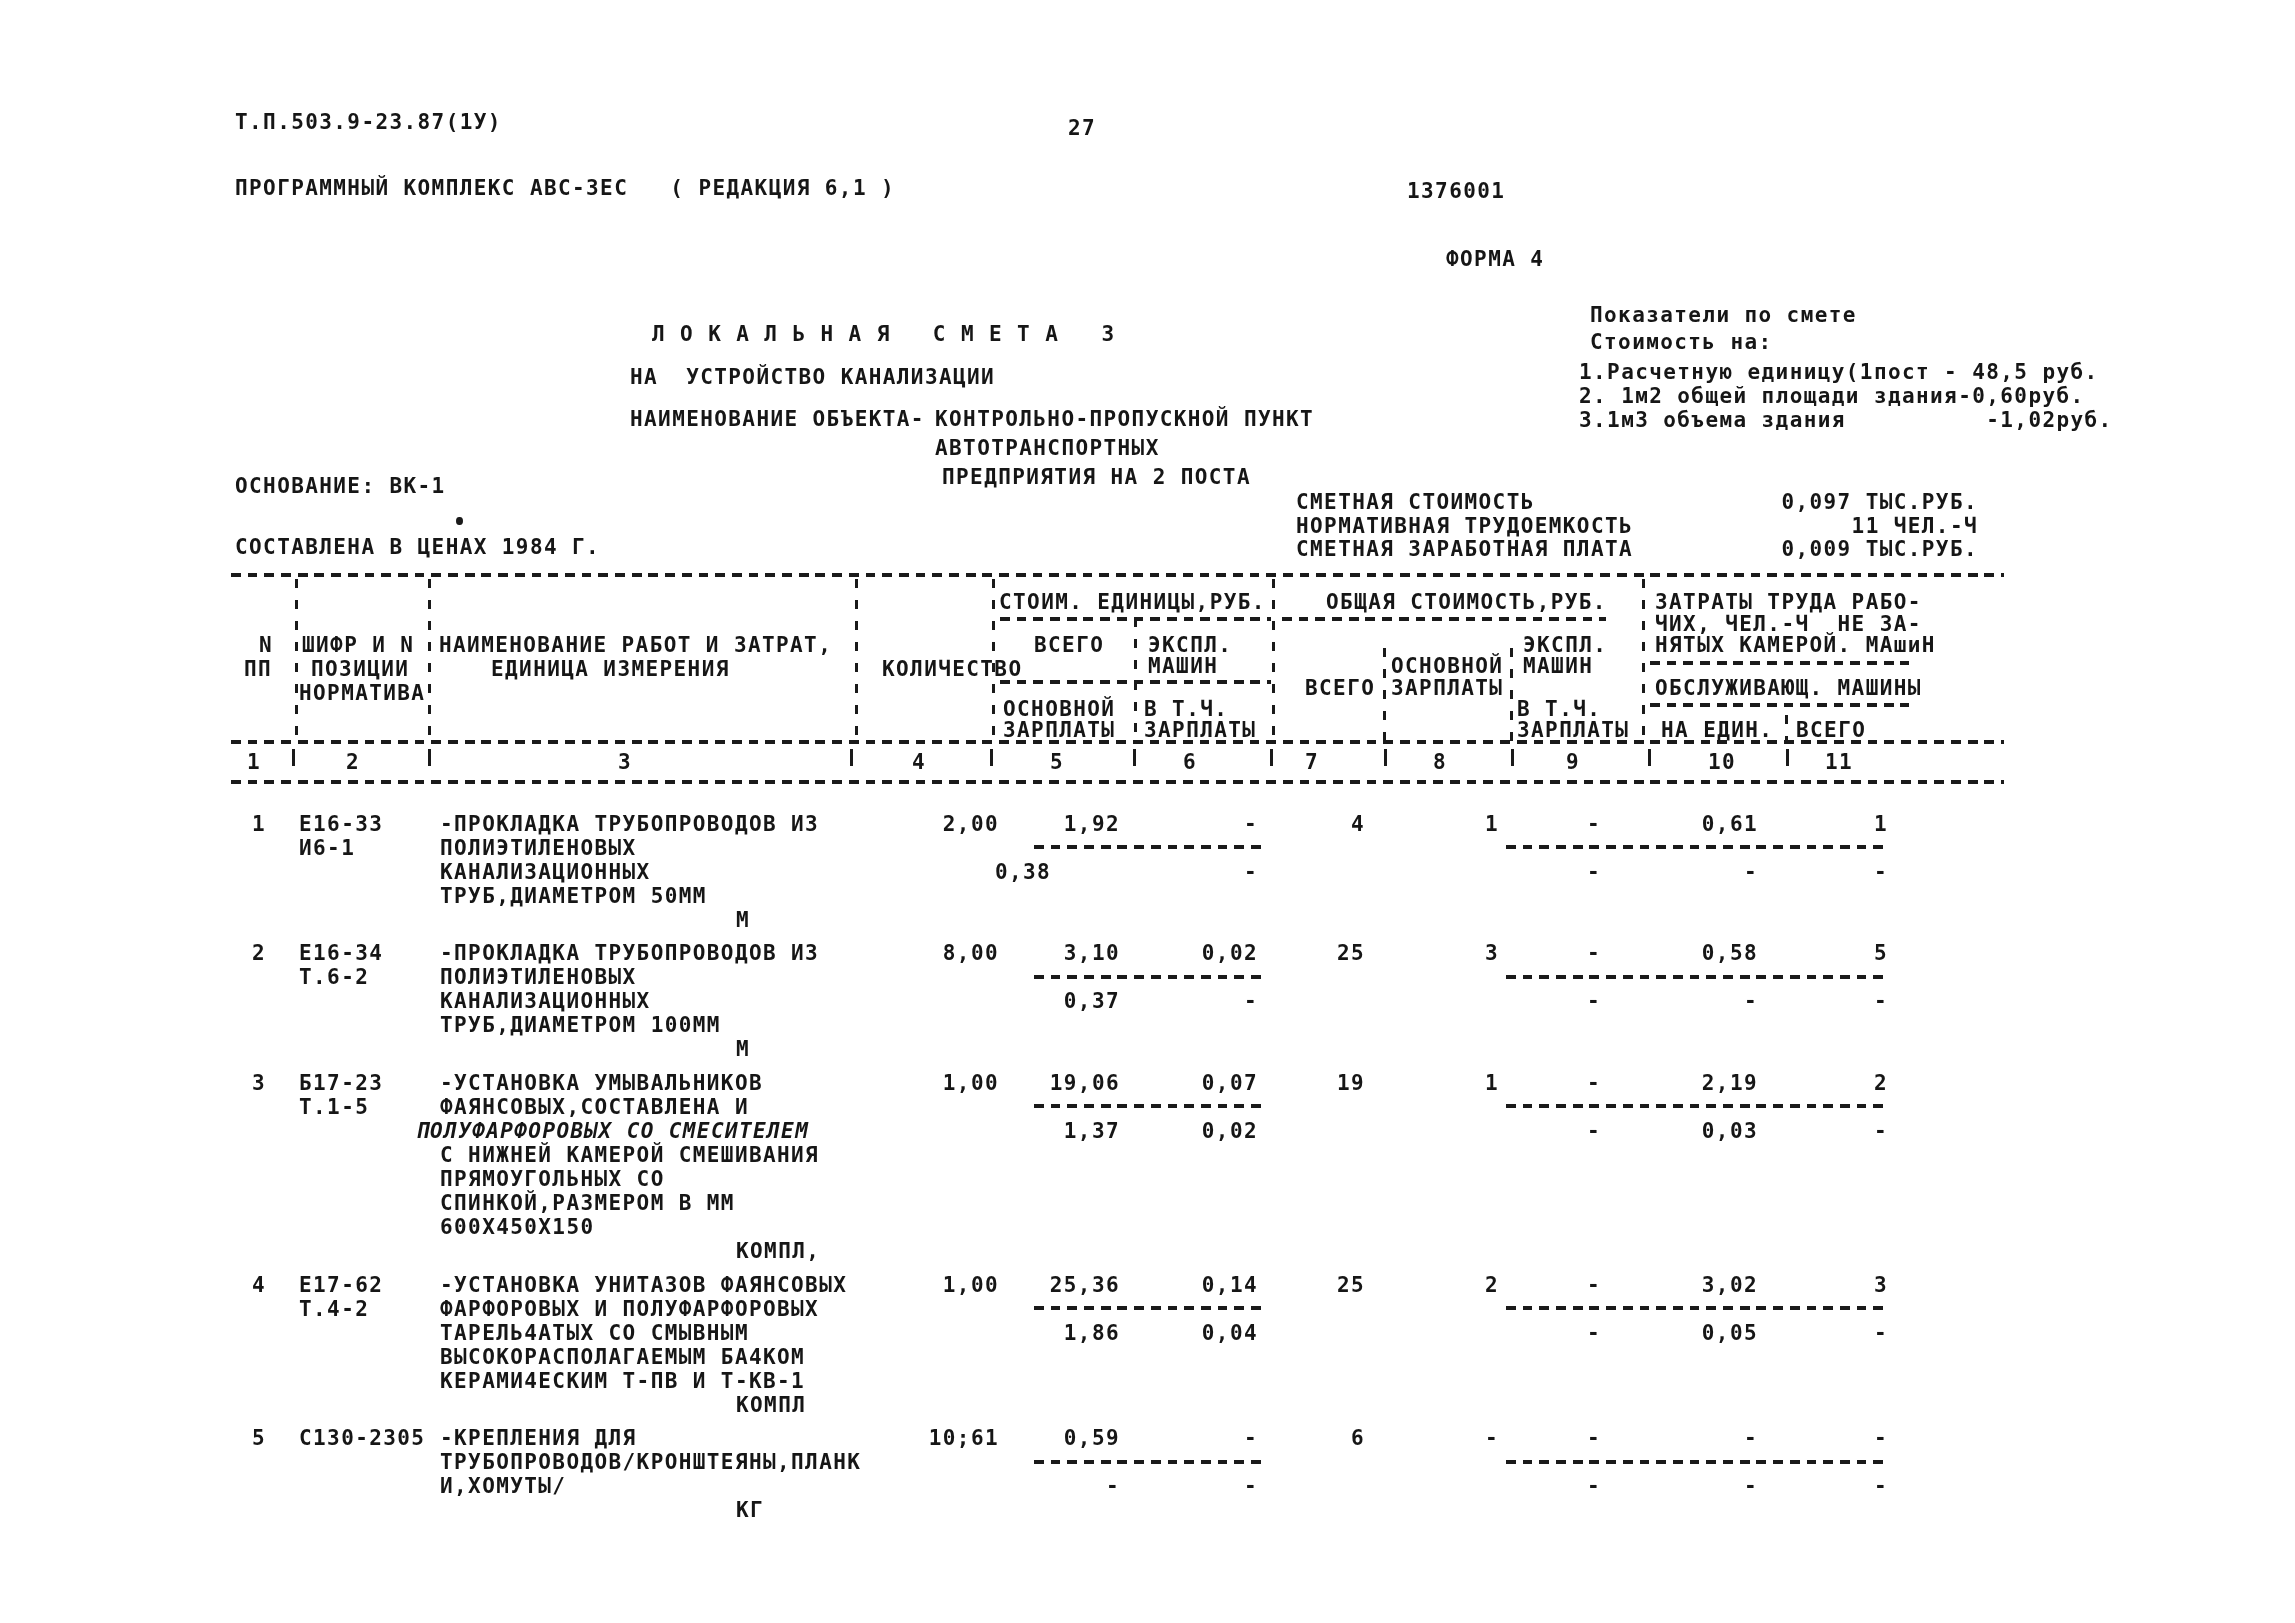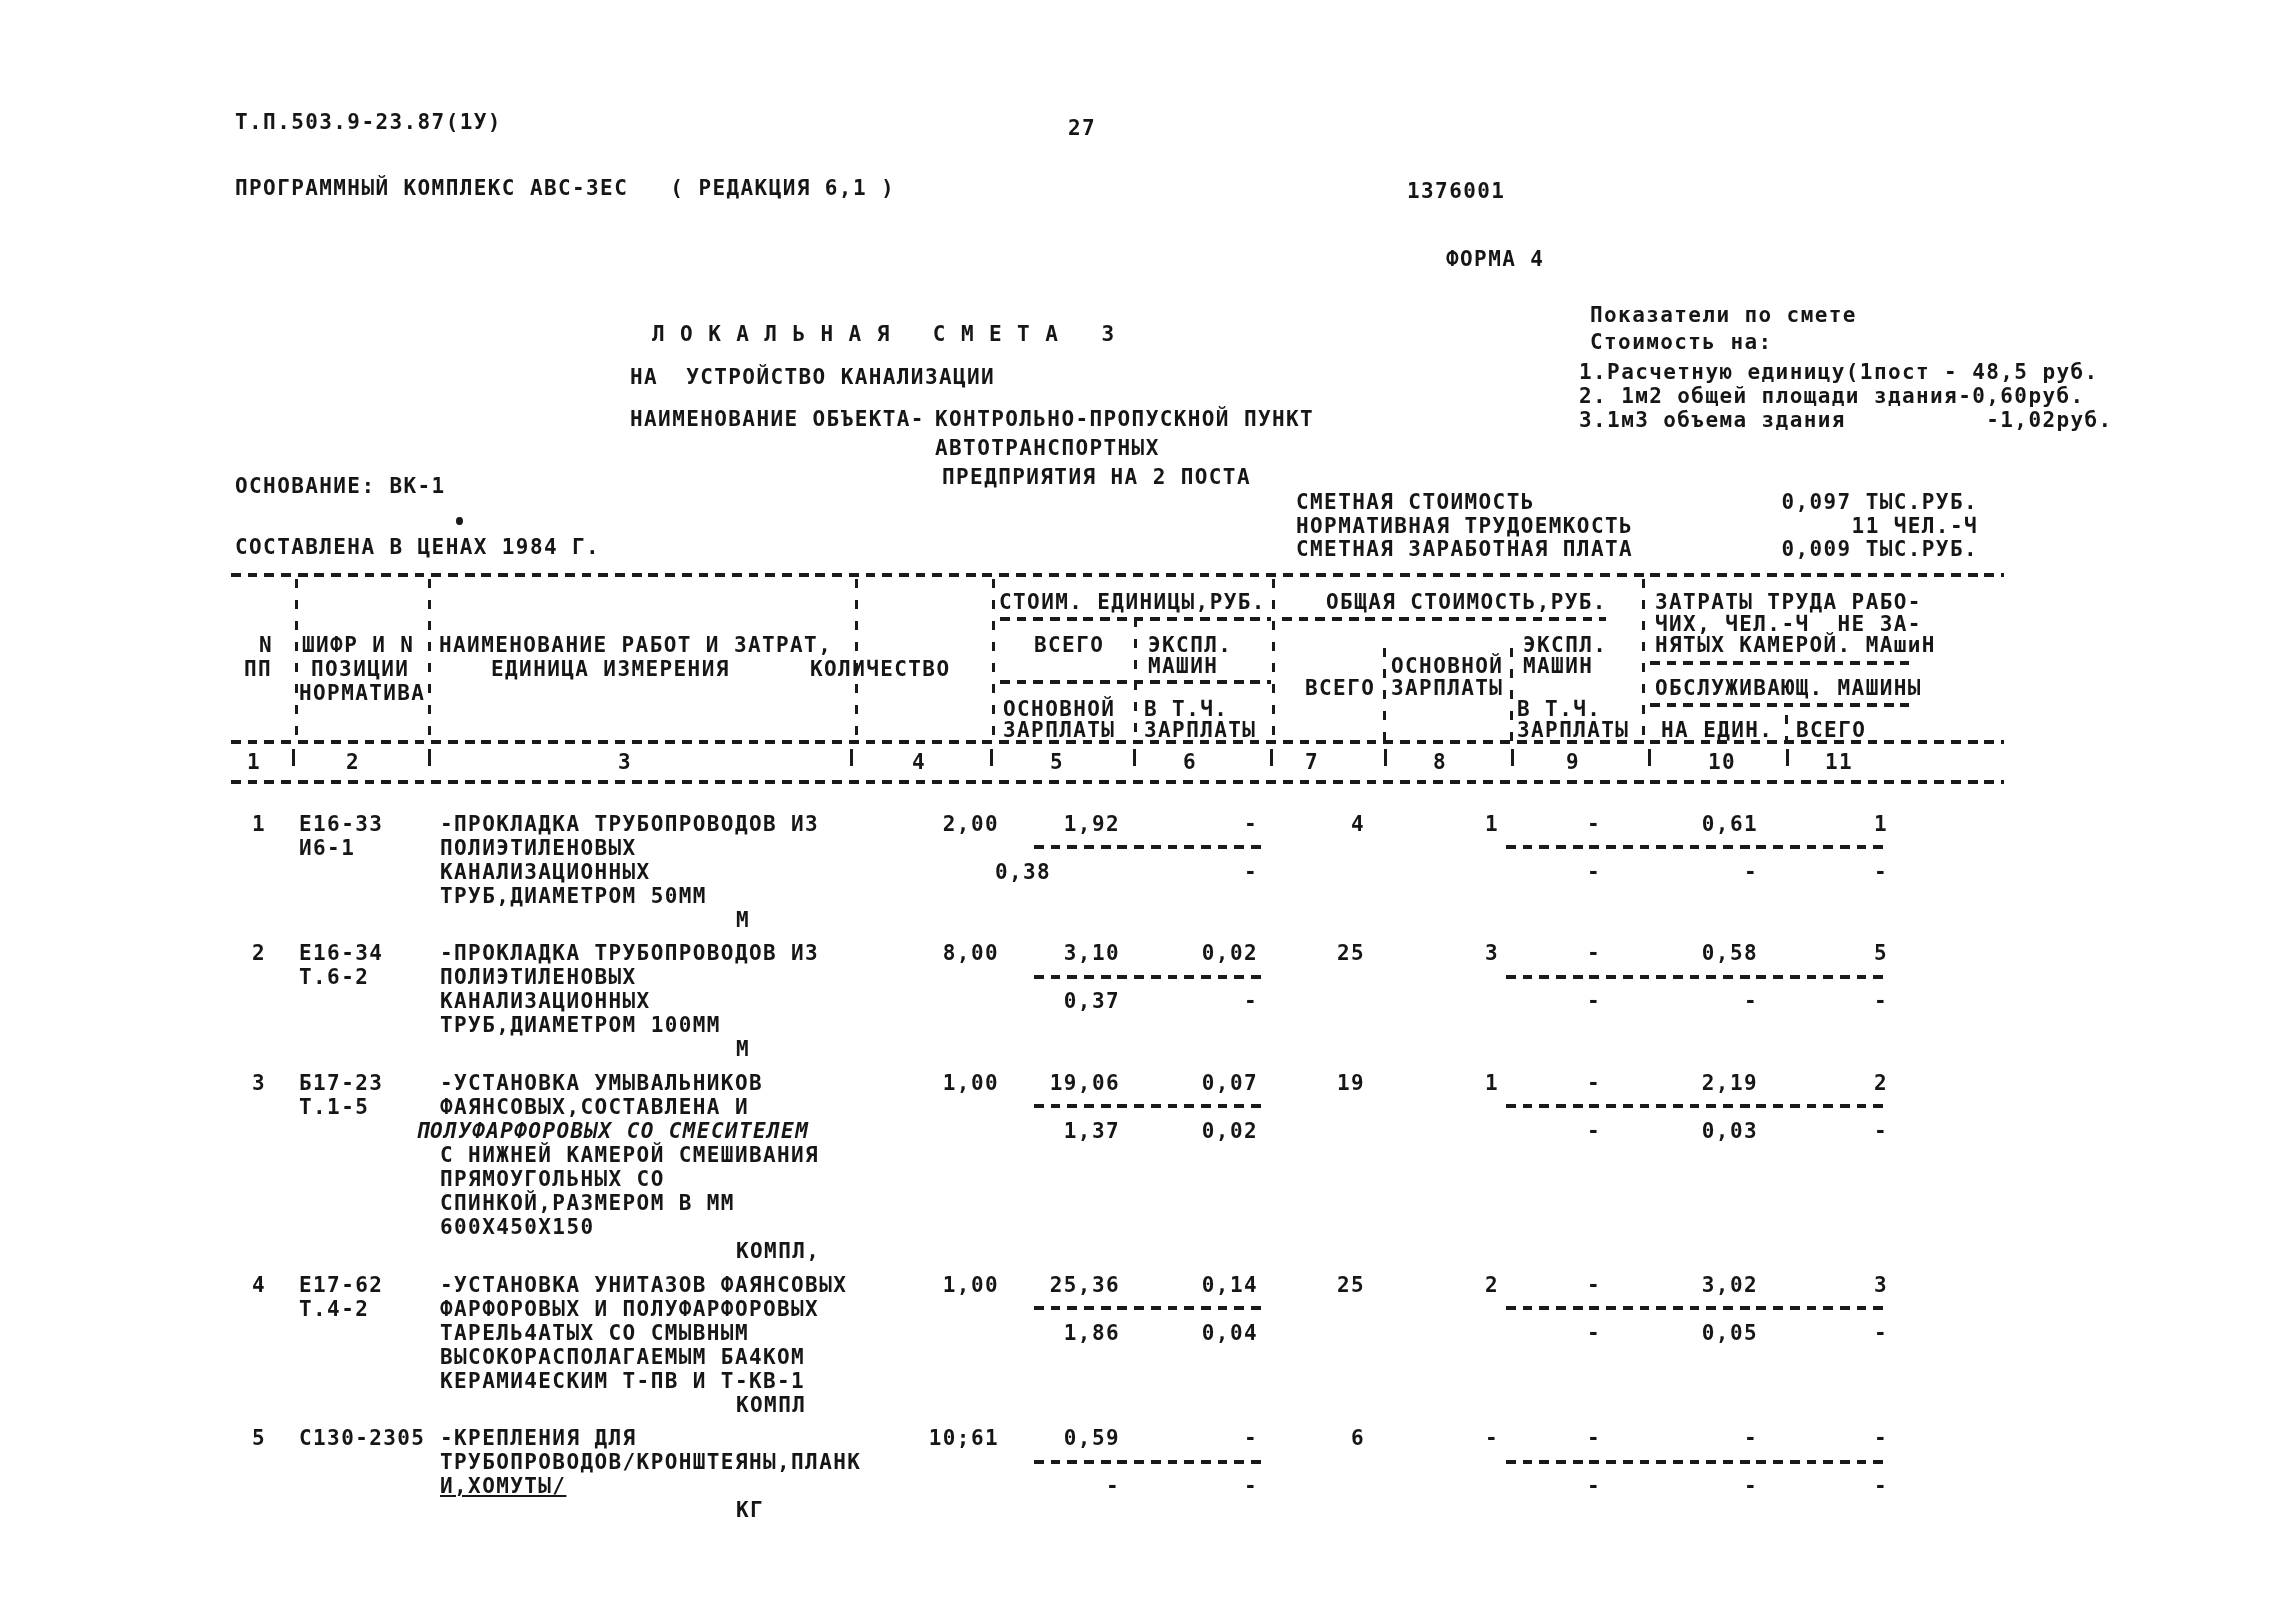--- a/index.html
+++ b/index.html
@@ -80,21 +80,21 @@
     <div class="vdash" style="left:1510px;top:648px;height:93px"></div>
     <div class="vdash" style="left:1785px;top:715px;height:26px"></div>
 
     <div class="tw" style="left:259px;top:635px">N</div>
     <div class="tw" style="left:244px;top:659px">ПП</div>
     <div class="tw" style="left:302px;top:635px">ШИФР И N</div>
     <div class="tw" style="left:311px;top:659px">ПОЗИЦИИ</div>
     <div class="tw" style="left:299px;top:683px">НОРМАТИВА</div>
     <div class="tw" style="left:439px;top:635px">НАИМЕНОВАНИЕ РАБОТ И ЗАТРАТ,</div>
     <div class="tw" style="left:491px;top:659px">ЕДИНИЦА ИЗМЕРЕНИЯ</div>
-    <div class="tw" style="left:810px;top:659px">КОЛИЧЕСТВО</div>
+    <div class="tw" style="left:882px;top:659px">КОЛИЧЕСТВО</div>
     <div class="tw" style="left:999px;top:592px">СТОИМ. ЕДИНИЦЫ,РУБ.</div>
     <div class="tw" style="left:1326px;top:592px">ОБЩАЯ СТОИМОСТЬ,РУБ.</div>
     <div class="tw" style="left:1034px;top:635px">ВСЕГО</div>
     <div class="tw" style="left:1003px;top:699px">ОСНОВНОЙ</div>
     <div class="tw" style="left:1003px;top:720px">ЗАРПЛАТЫ</div>
     <div class="tw" style="left:1148px;top:635px">ЭКСПЛ.</div>
     <div class="tw" style="left:1148px;top:656px">МАШИН</div>
     <div class="tw" style="left:1144px;top:699px">В Т.Ч.</div>
     <div class="tw" style="left:1144px;top:720px">ЗАРПЛАТЫ</div>
     <div class="tw" style="left:1305px;top:678px">ВСЕГО</div>
@@ -239,21 +239,21 @@
         <div class="tw num" style="left: 926px; top: 1428px;">0,59</div>
         <div class="tw num" style="left: 1064px; top: 1428px;">-</div>
         <div class="tw num" style="left: 1171px; top: 1428px;">6</div>
         <div class="tw num" style="left: 1305px; top: 1428px;">-</div>
         <div class="tw num" style="left: 1407px; top: 1428px;">-</div>
         <div class="tw num" style="left: 1564px; top: 1428px;">-</div>
         <div class="tw num" style="left: 1694px; top: 1428px;">-</div>
         <div class="tw" style="left: 440px; top: 1452px;">ТРУБОПРОВОДОВ/КРОНШТЕЯНЫ,ПЛАНК</div>
         <div class="hdash" style="left: 1034px; top: 1460px; width: 234px;"></div>
         <div class="hdash" style="left: 1506px; top: 1460px; width: 384px;"></div>
-        <div class="tw" style="left: 440px; top: 1476px; text-decoration: underline;">И,ХОМУТЫ/</div>
+        <div class="tw" style="left: 440px; top: 1476px;">И,ХОМУТЫ/</div>
         <div class="tw num" style="left: 926px; top: 1476px;">-</div>
         <div class="tw num" style="left: 1064px; top: 1476px;">-</div>
         <div class="tw num" style="left: 1407px; top: 1476px;">-</div>
         <div class="tw num" style="left: 1564px; top: 1476px;">-</div>
         <div class="tw num" style="left: 1694px; top: 1476px;">-</div>
         <div class="tw" style="left: 736px; top: 1500px;">КГ</div>
       </div>
   </div>
 </div>
 

